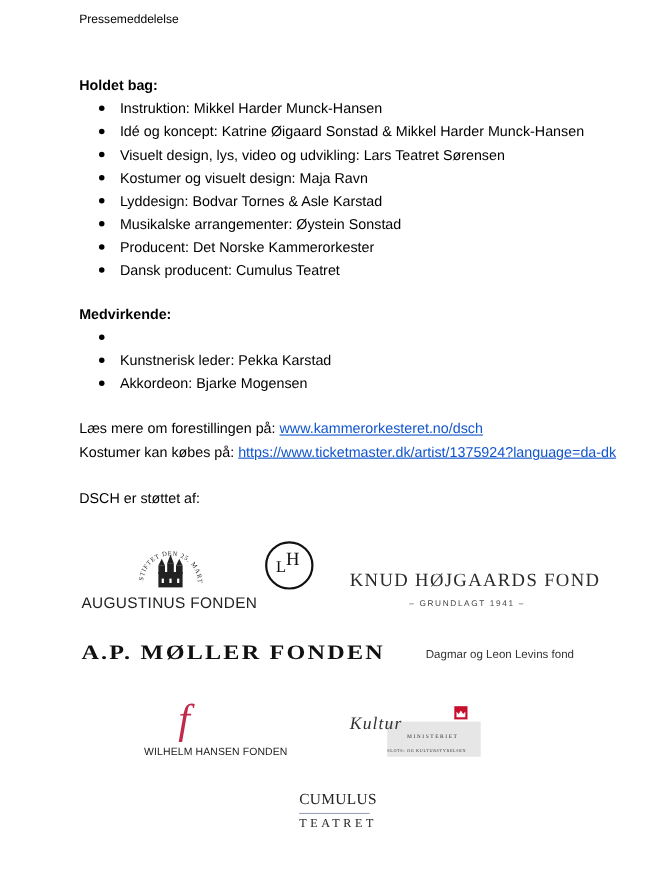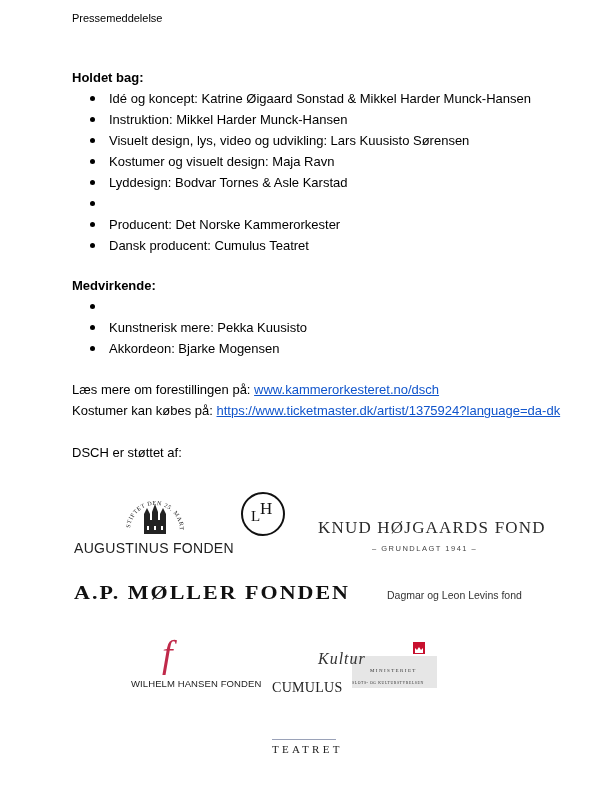--- a/index.html
+++ b/index.html
@@ -39,45 +39,45 @@
   .wh-name { left: 115px; top: 678px; font-size: 9.5px; color: #222; letter-spacing: 0.1px; margin-left: 16px; }
 
   
   .kultur-box { left: 352px; top: 656px; width: 85px; height: 32px; background: #e6e6e6; }
   .kultur-script { left: 318px; top: 650px; font-family: "Liberation Serif", serif; font-style: italic; font-size: 16px; color: #333; letter-spacing: 1px; }
   .kultur-crown { left: 413px; top: 642px; width: 12px; height: 12px; background: #c8102e; }
   .kultur-min { left: 370px; top: 668px; font-family: "Liberation Serif", serif; font-size: 5px; letter-spacing: 1.4px; color: #333; }
   .kultur-sub { left: 352px; top: 681px; font-family: "Liberation Serif", serif; font-size: 3.8px; letter-spacing: 0.6px; color: #333; }
 
   
-  .cum1 { left: 272px; top: 680px; font-family: "Liberation Serif", serif; font-size: 14px; color: #222; letter-spacing: 0.3px; }
+  .cum1 { left: 272px; top: 720px; font-family: "Liberation Serif", serif; font-size: 14px; color: #222; letter-spacing: 0.3px; }
   .cum-line { left: 272px; top: 739px; width: 64px; height: 1px; background: #9aa2b8; }
   .cum2 { left: 272px; top: 743px; font-family: "Liberation Serif", serif; font-size: 11px; letter-spacing: 3.3px; color: #222; }
 </style>
 </head>
 <body>
 
 <div class="abs header">Pressemeddelelse</div>
 
 <div class="abs section-title" style="top:70px;">Holdet bag:</div>
 <ul class="blist" style="top:88px;">
+  <li><span class="bullet"></span><span>Instruktion: Mikkel Harder Munck-Hansen</span></li>
   <li><span class="bullet"></span><span>Idé og koncept: Katrine Øigaard Sonstad &amp; Mikkel Harder Munck-Hansen</span></li>
-  <li><span class="bullet"></span><span>Instruktion: Mikkel Harder Munck-Hansen</span></li>
-  <li><span class="bullet"></span><span>Visuelt design, lys, video og udvikling: Lars Kuusisto Sørensen</span></li>
+  <li><span class="bullet"></span><span>Visuelt design, lys, video og udvikling: Lars Teatret Sørensen</span></li>
   <li><span class="bullet"></span><span>Kostumer og visuelt design: Maja Ravn</span></li>
   <li><span class="bullet"></span><span>Lyddesign: Bodvar Tornes &amp; Asle Karstad</span></li>
-  <li><span class="bullet"></span></li>
+  <li><span class="bullet"></span><span>Musikalske arrangementer: Øystein Sonstad</span></li>
   <li><span class="bullet"></span><span>Producent: Det Norske Kammerorkester</span></li>
   <li><span class="bullet"></span><span>Dansk producent: Cumulus Teatret</span></li>
 </ul>
 
 <div class="abs section-title" style="top:278px;">Medvirkende:</div>
 <ul class="blist" style="top:296px;">
   <li><span class="bullet"></span></li>
-  <li><span class="bullet"></span><span>Kunstnerisk mere: Pekka Kuusisto</span></li>
+  <li><span class="bullet"></span><span>Kunstnerisk leder: Pekka Karstad</span></li>
   <li><span class="bullet"></span><span>Akkordeon: Bjarke Mogensen</span></li>
 </ul>
 
 <div class="abs line" style="top:379px;">
   <span>Læs mere om forestillingen på: </span><a href="#">www.kammerorkesteret.no/dsch</a>
 </div>
 <div class="abs line" style="top:400px;">
   <span>Kostumer kan købes på: </span><a href="#">https://www.ticketmaster.dk/artist/1375924?language=da-dk</a>
 </div>
 

